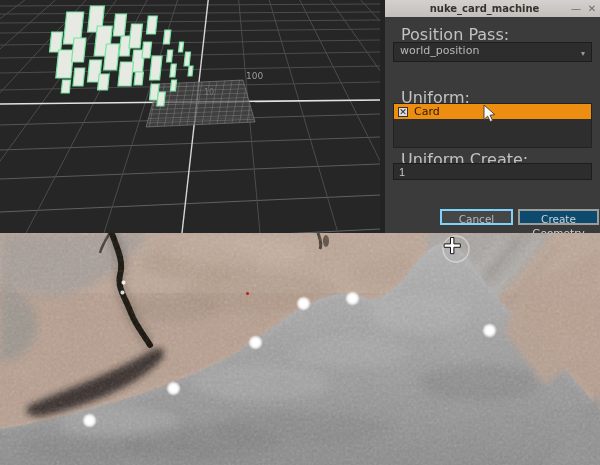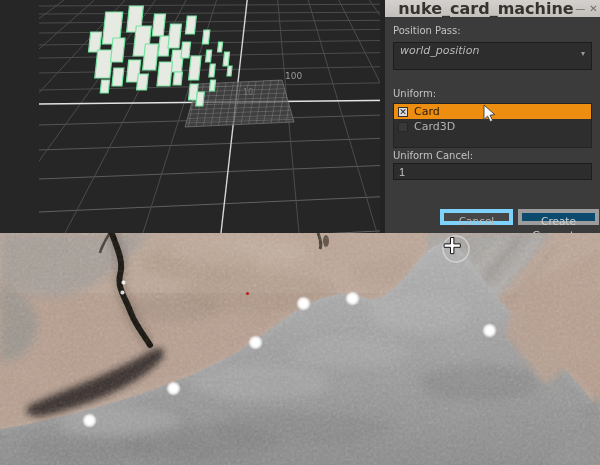--- a/index.html
+++ b/index.html
@@ -1,43 +1,43 @@
 <!DOCTYPE html>
 <html><head>
 <meta charset="utf-8">
 <style>
   html,body{margin:0;padding:0;background:#1b1b1b;}
   body{width:600px;height:465px;position:relative;overflow:hidden;
        font-family:"DejaVu Sans","Liberation Sans",sans-serif;}
   
-  .viewport{position:absolute;left:0;top:0;width:380px;height:233px;background:#262626;overflow:hidden;padding-left:39px;}
+  .viewport{position:absolute;left:0;top:0;width:380px;height:233px;background:#262626;overflow:hidden;}
   .viewport svg{display:block;}
   
   .dialog{position:absolute;left:380px;top:0;width:220px;height:233px;background:#3b3b3b;
           border-left:5px solid #232323;box-sizing:border-box;}
   .titlebar{position:absolute;left:0;top:0;right:0;height:17px;
             background:linear-gradient(#d4d0cd,#c3bfbb);display:flex;align-items:center;}
-  .titlebar .title{flex:1;text-align:center;font-size:16px;font-weight:bold;color:#37322e;}
+  .titlebar .title{flex:1;text-align:center;font-size:10px;font-weight:bold;color:#37322e;}
   .winbtn{width:16px;font-size:10px;color:#6e6a66;text-align:center;cursor:default;line-height:17px;}
-  .dlabel{position:absolute;left:8px;font-size:10px;color:#c2c2c2;}
+  .dlabel{position:absolute;left:16px;font-size:16px;color:#c2c2c2;}
   .field{position:absolute;left:8px;width:199px;box-sizing:border-box;background:#2d2d2d;
          border:1px solid #1d1d1d;color:#b8b8b8;font-size:11px;}
-  .dropdown{top:42px;height:28px;line-height:15px;padding-left:6px;font-style:italic;}
+  .dropdown{top:42px;height:20px;line-height:15px;padding-left:6px;}
   .dropdown .arrow{position:absolute;right:6px;top:3px;font-size:8px;color:#9a9a9a;}
   .geolist{position:absolute;left:8px;top:103px;width:199px;height:45px;box-sizing:border-box;
            background:#2e2e2e;border:1px solid #232323;}
   .georow{height:15px;display:flex;align-items:center;font-size:11px;color:#b2b2b2;}
   .georow .cbx{width:10px;height:10px;margin:0 6px 0 4px;box-sizing:border-box;
                background:#383838;border:1px solid #272727;font-size:9px;line-height:9px;
                text-align:center;color:#1c1c1c;}
   .georow.selected{background:#ee8e11;color:#241a08;}
   .georow.selected .cbx{background:#dcdcdc;border-color:#333;font-weight:bold;}
   .scaleinput{top:163px;height:17px;padding-left:5px;color:#c5c5c5;}
   input.scaleinput{outline:none;}
-  .btn{position:absolute;top:209px;height:16px;background:#464646;border:4px solid #7dd3fc;
+  .btn{position:absolute;top:209px;height:16px;background:#464646;border:2px solid #7dd3fc;
        color:#b8b8b8;font-size:10.5px;font-family:inherit;text-align:center;line-height:14px;box-sizing:border-box;}
   .btn.cancel{left:55px;width:73px;}
   .btn.create{left:133px;width:81px;border-color:#9c9c9c;background:#0c4a6e;color:#d0d0d0;}
   
   .terrain{position:absolute;left:0;top:233px;width:600px;height:232px;overflow:hidden;}
   
   .overlay{position:absolute;inset:0;pointer-events:none;}
   .white-dot{position:absolute;width:15px;height:15px;margin:-7px 0 0 -7px;border-radius:50%;
      background:radial-gradient(circle,#ffffff 0 28%,rgba(255,255,255,.85) 45%,rgba(255,255,255,0) 72%);}
   .small-dot{position:absolute;width:5px;height:5px;margin:-2px 0 0 -2px;border-radius:50%;
@@ -141,27 +141,23 @@
     <span>world_position</span>
     <span class="arrow">▾</span>
   </div>
 
   <div class="dlabel" style="top:88px">Uniform:</div>
   <div class="geolist">
     <div class="georow selected">
       <span class="cbx">✕</span>
       <span>Card</span>
     </div>
-    <div class="georow">
-      <span class="cbx"></span>
-      <span>Card3D</span>
-    </div>
-  </div>
-
-  <div class="dlabel" style="top:150px">Uniform Cancel:</div>
+  </div>
+
+  <div class="dlabel" style="top:150px">Uniform Create:</div>
   <input class="field scaleinput" value="1" style="">
 
   <button class="btn cancel">Cancel</button>
   <button class="btn create">Create Geometry</button>
 
   <svg class="cursor" style="left:98px;top:104px" width="16" height="20">
     <path d="M1,1 L1,15.5 L4.6,12.2 L7.3,17.6 L9.6,16.4 L7,11.2 L11.8,10.6 Z" fill="#fafafa" stroke="#3a3a3a" stroke-width="0.9"></path>
   </svg>
 </div>
 

